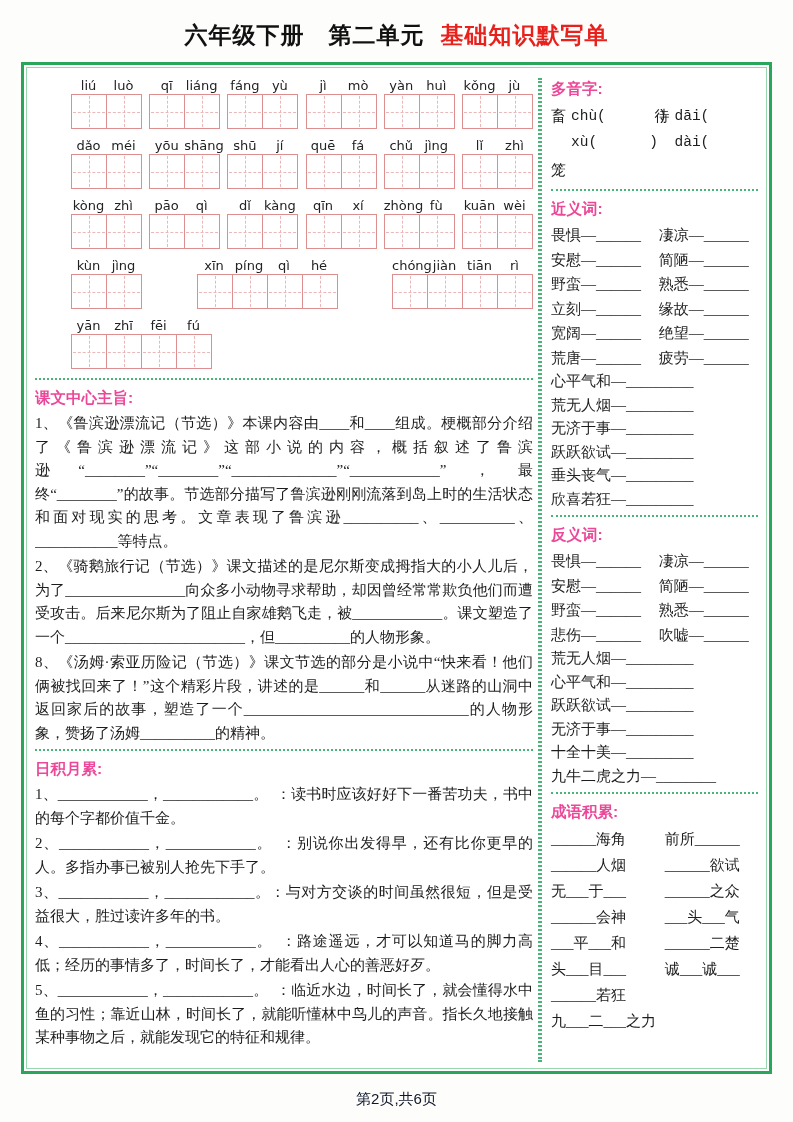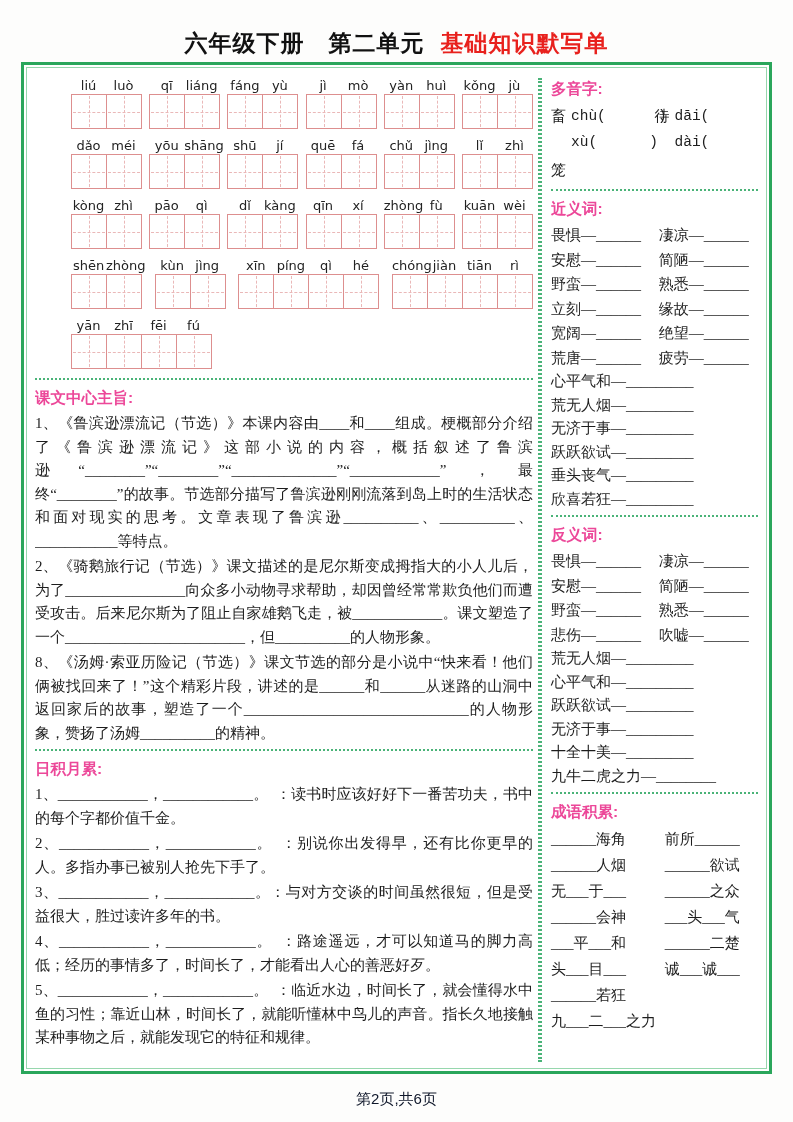--- a/index.html
+++ b/index.html
@@ -1,20 +1,20 @@
 <!DOCTYPE html>
 <html><head>
 <meta charset="utf-8">
 <style>
   html,body{margin:0;padding:0;}
   body{width:793px;height:1122px;background:#fdfdfc;position:relative;overflow:hidden;
        font-family:"Liberation Serif","DejaVu Serif",serif;color:#1d1d1d;}
 
   
-  .title{margin:0;padding-top:28px;text-align:center;
+  .title{margin:0;padding-top:20px;text-align:center;
          font-family:"Liberation Sans","DejaVu Sans",sans-serif;
          font-size:23px;font-weight:700;letter-spacing:1px;color:#111;}
   .title .red{color:#e8211d;margin-left:16px;}
 
   
   .frame{position:absolute;left:21px;top:62px;width:751px;height:1012px;
          border:3px solid #2aa65b;box-sizing:border-box;background:#fff;}
   .frame-inner{position:absolute;inset:2px;border:1px solid #96d7ad;
          display:flex;box-sizing:border-box;padding:10px 5px 6px 8px;}
 
@@ -295,32 +295,20 @@
                 </div>
                   <div class="box-row">
 
                   <span class="cell"></span>
                   <span class="cell"></span>
                 </div>
                 </div>
             </div>
             <div class="pin-row">
 
-            <div class="word-item">
-                  <div class="py-row">
-
-                  <span class="py">shēn</span>
-                  <span class="py">zhòng</span>
-                </div>
-                  <div class="box-row">
-
-                  <span class="cell"></span>
-                  <span class="cell"></span>
-                </div>
-                </div>
               <div class="word-item">
                   <div class="py-row">
 
                   <span class="py">kùn</span>
                   <span class="py">jìng</span>
                 </div>
                   <div class="box-row">
 
                   <span class="cell"></span>
                   <span class="cell"></span>

